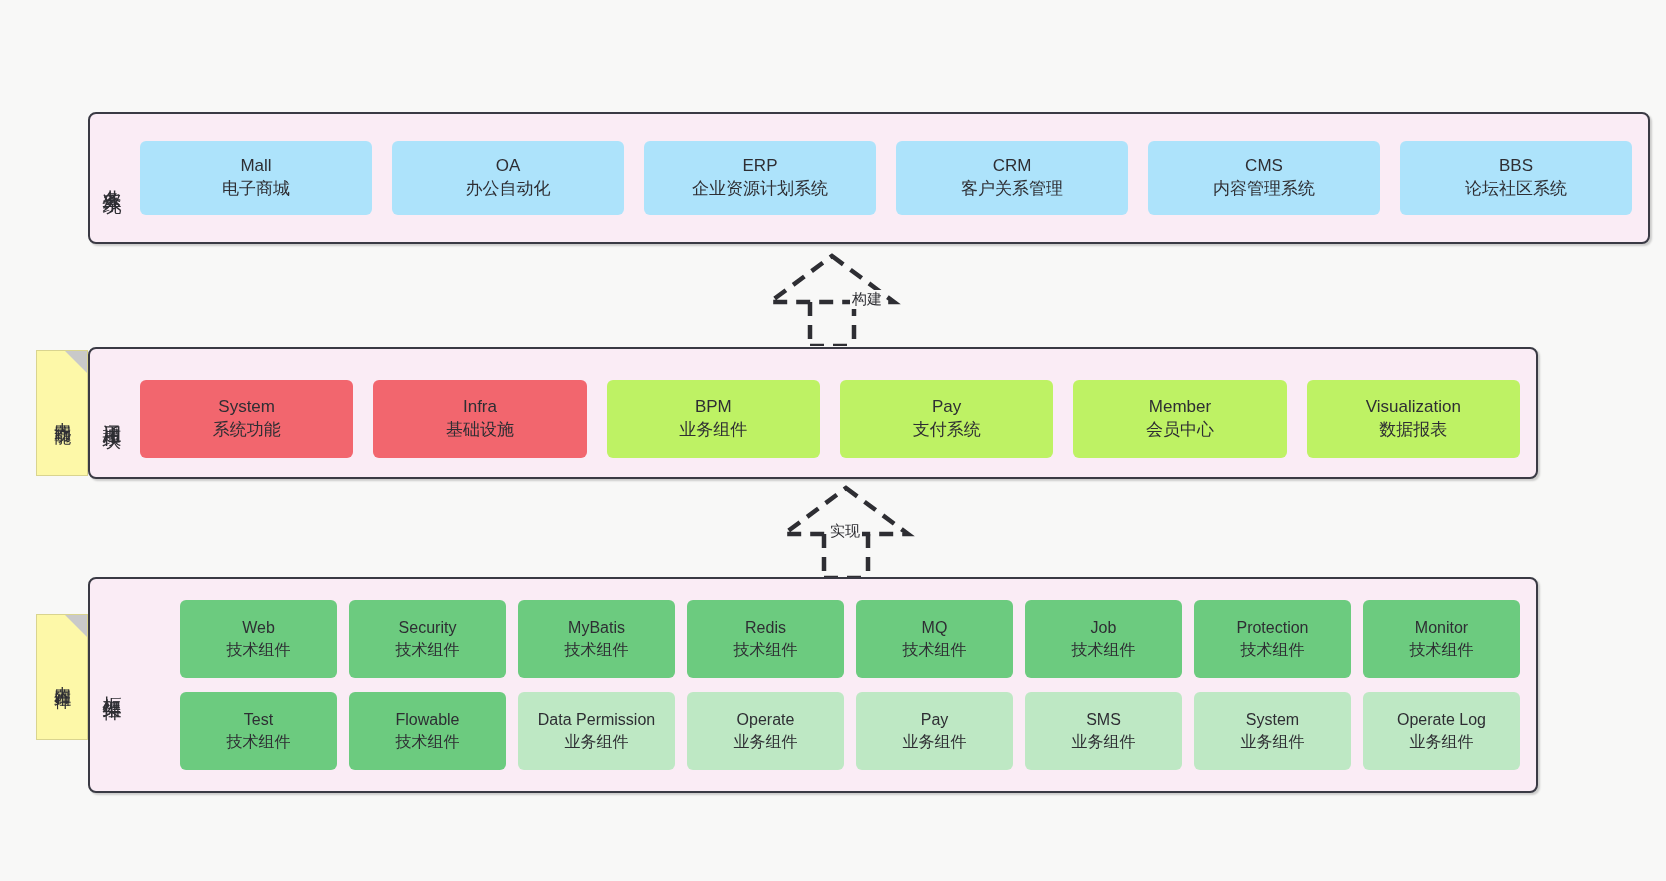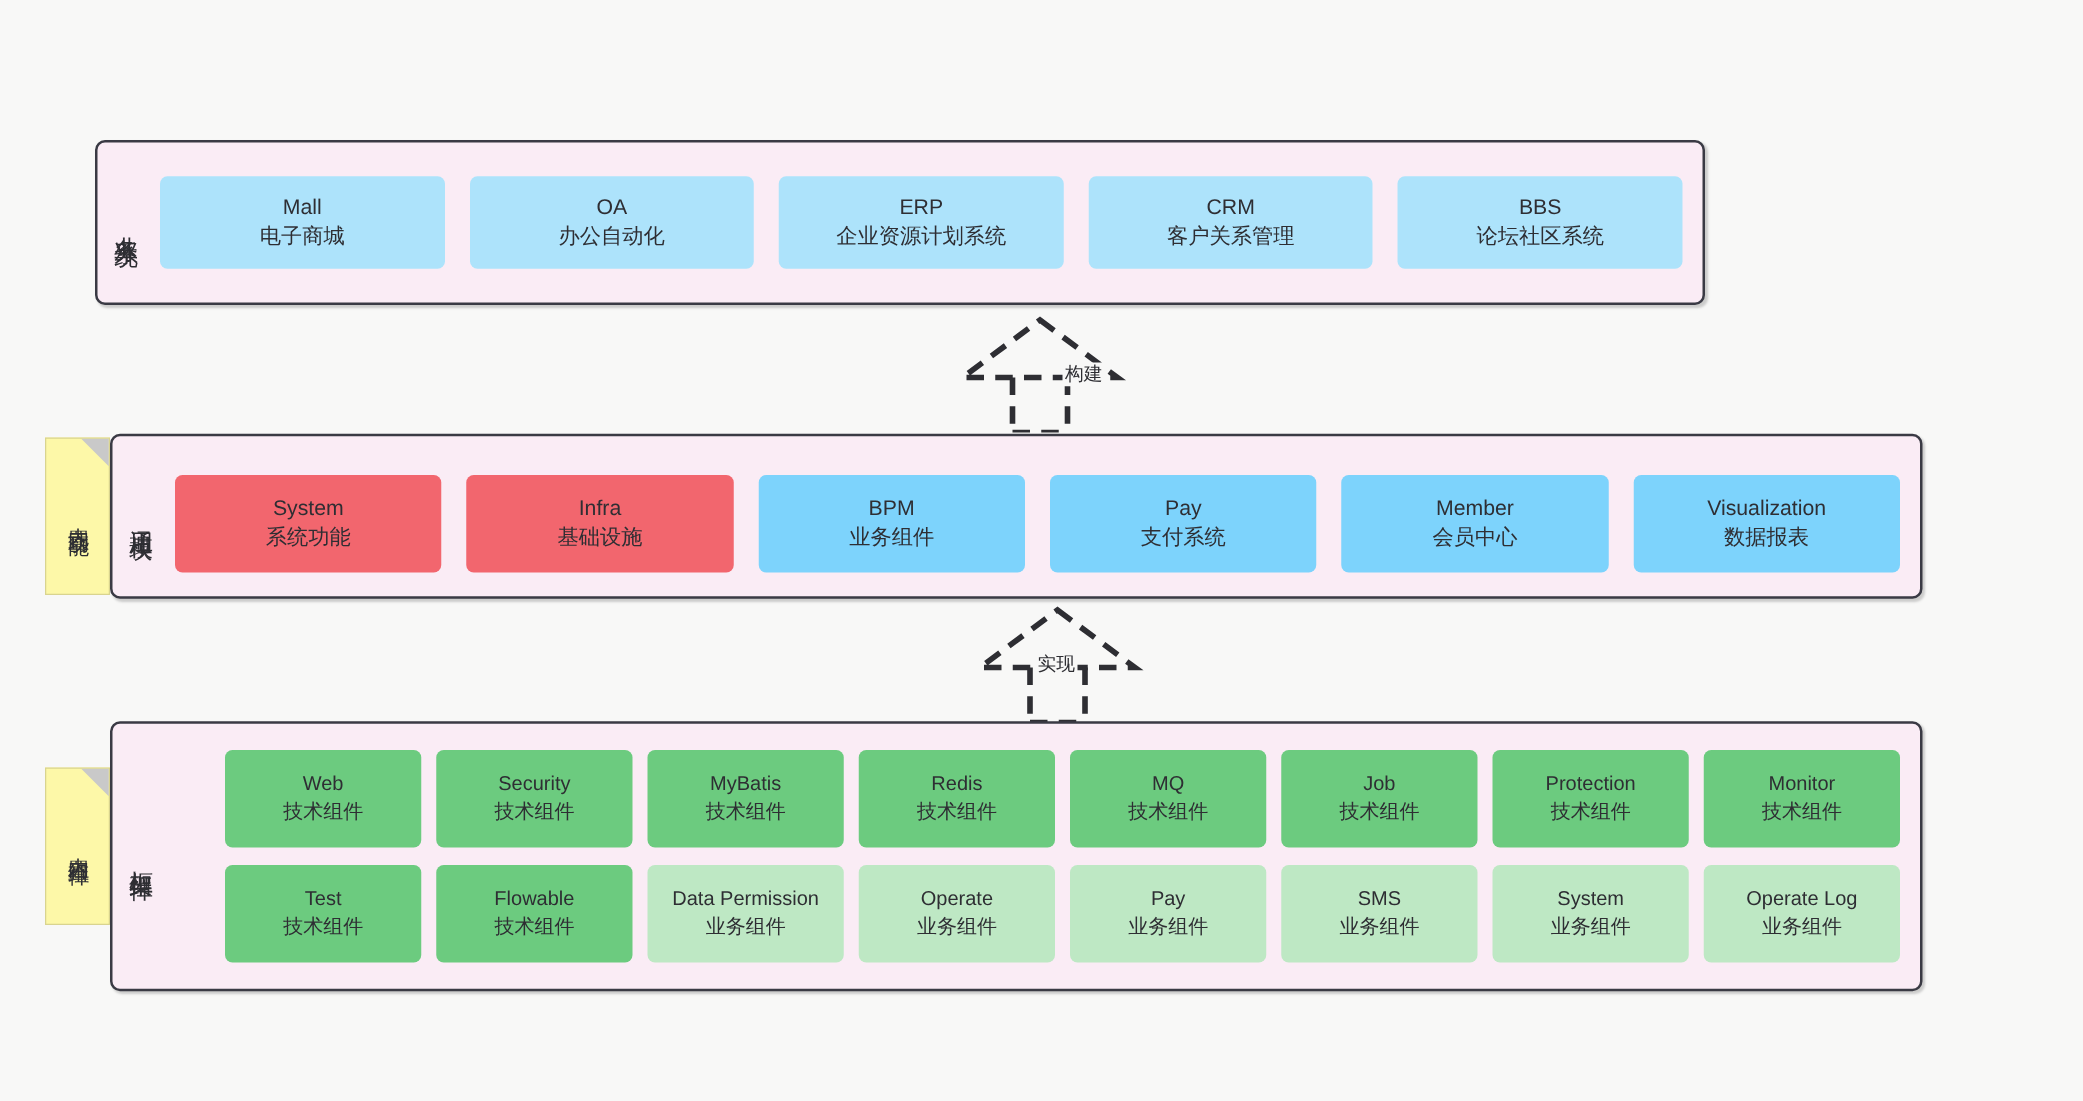--- a/index.html
+++ b/index.html
@@ -61,26 +61,26 @@
     line-height: 1.35;
     padding: 6px 4px;
     user-select: none;
   }
   .node .n-title { font-size: 17px; }
   .node .n-sub   { font-size: 17px; }
 
   
   .c-blue       { background: #ade3fb; }
   .c-red        { background: #f2666e; }
-  .c-pink       { background: #7dd3fc; }
+  .c-pink       { background: #bef264; }
   .c-green      { background: #6ccb7f; }
   .c-lightgreen { background: #bee8c4; }
 
   
-  #layer-business { left: 76px;  top: 112px; width: 1288px; height: 132px; }
+  #layer-business { left: 88px;  top: 112px; width: 1562px; height: 132px; }
   #layer-business .layer-body { padding-top: 0; padding-bottom: 0; }
   #layer-business .node { height: 74px; }
 
   #layer-common   { left: 88px;  top: 347px; width: 1450px; height: 132px; }
   #layer-common .layer-body { padding-top: 12px; padding-bottom: 0; }
   #layer-common .node { height: 78px; }
 
   #layer-framework{ left: 88px;  top: 577px; width: 1450px; height: 216px; }
   #layer-framework .row { gap: 12px; padding-left: 40px; }
   #layer-framework .node { height: 78px; font-size: 16px; }
@@ -149,20 +149,24 @@
         </div>
         <div class="node c-blue">
           <span class="n-title">ERP</span>
           <span class="n-sub">企业资源计划系统</span>
         </div>
         <div class="node c-blue">
           <span class="n-title">CRM</span>
           <span class="n-sub">客户关系管理</span>
         </div>
         <div class="node c-blue">
+          <span class="n-title">CMS</span>
+          <span class="n-sub">内容管理系统</span>
+        </div>
+        <div class="node c-blue">
           <span class="n-title">BBS</span>
           <span class="n-sub">论坛社区系统</span>
         </div>
       </div>
     </div>
   </div>
 
   <div class="uml-arrow" id="arrow-build">
     <svg width="160" height="96" viewBox="0 0 160 96">
       <path d="M 80 6 L 142 52 L 18 52 Z" fill="none" stroke="#2e2e33" stroke-width="4.5" stroke-dasharray="14,9" stroke-linecap="butt"></path>

